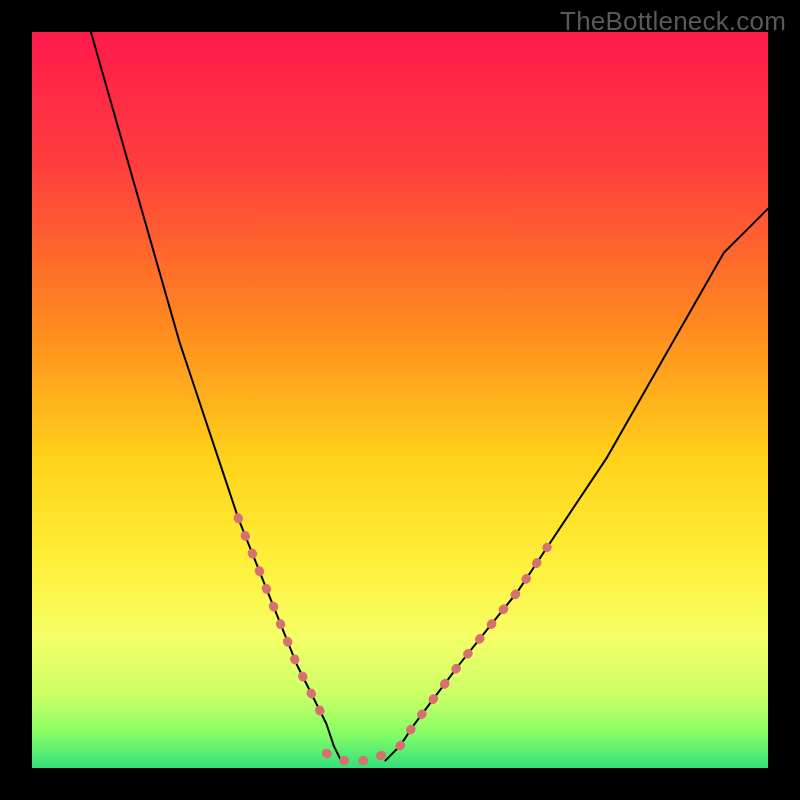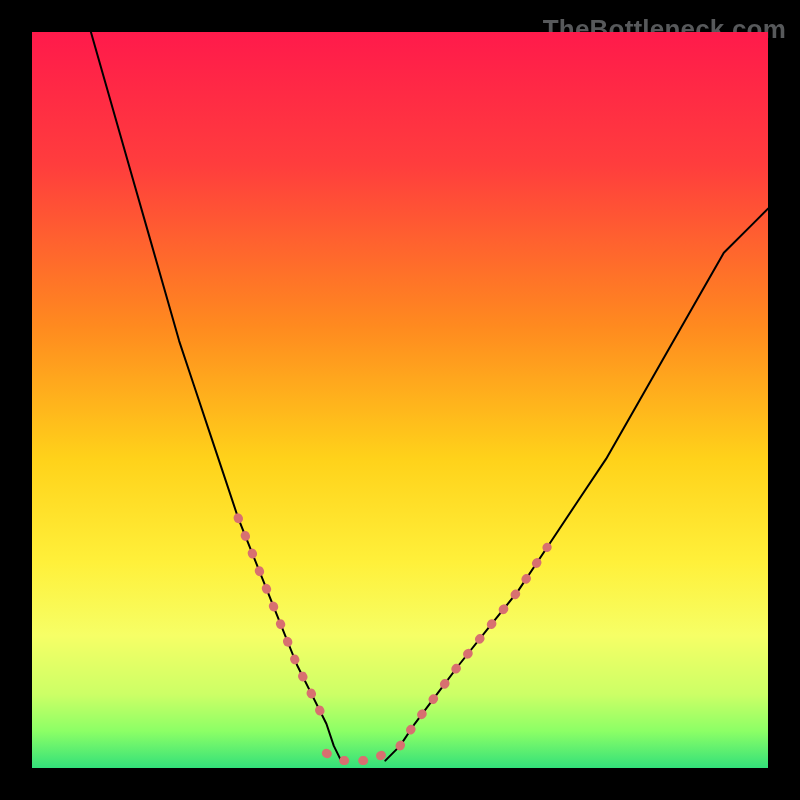--- a/index.html
+++ b/index.html
@@ -14,24 +14,23 @@
     position: absolute;
     inset: 0;
     background: #000;
   }
   .watermark {
     position: absolute;
     top: 6px;
     right: 14px;
     font-family: Arial, Helvetica, sans-serif;
     font-size: 26px;
-    font-weight: 700;
+    font-weight: 400;
     color: #57595b;
     letter-spacing: 0.2px;
-    margin-top: 8px;
   }
   .chart-svg {
     position: absolute;
     top: 32px;
     left: 32px;
     width: 736px;
     height: 736px;
     display: block;
   }
 </style>

